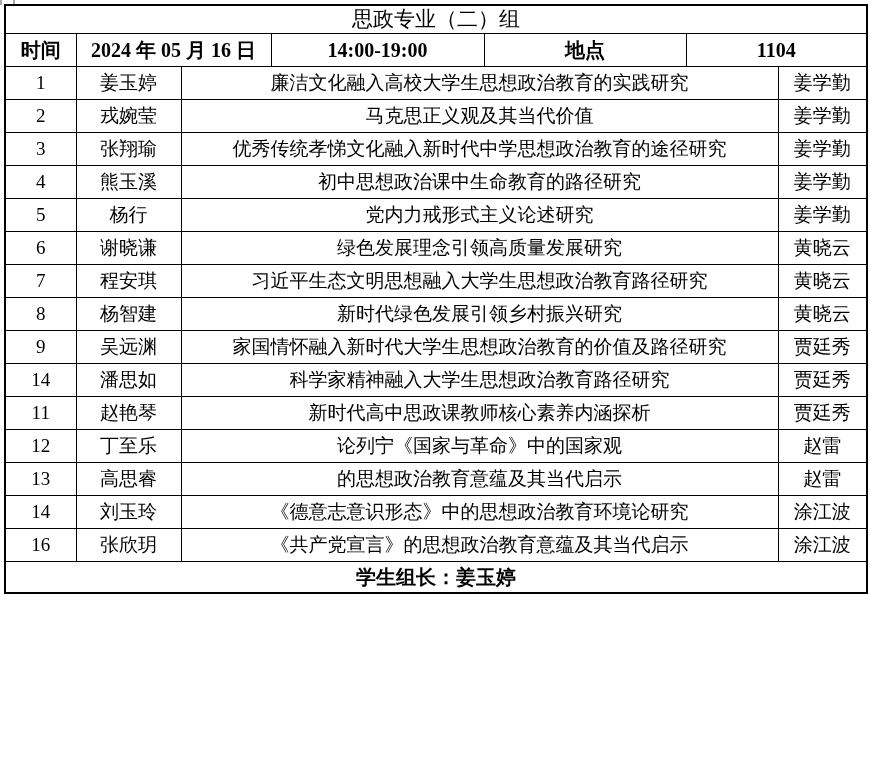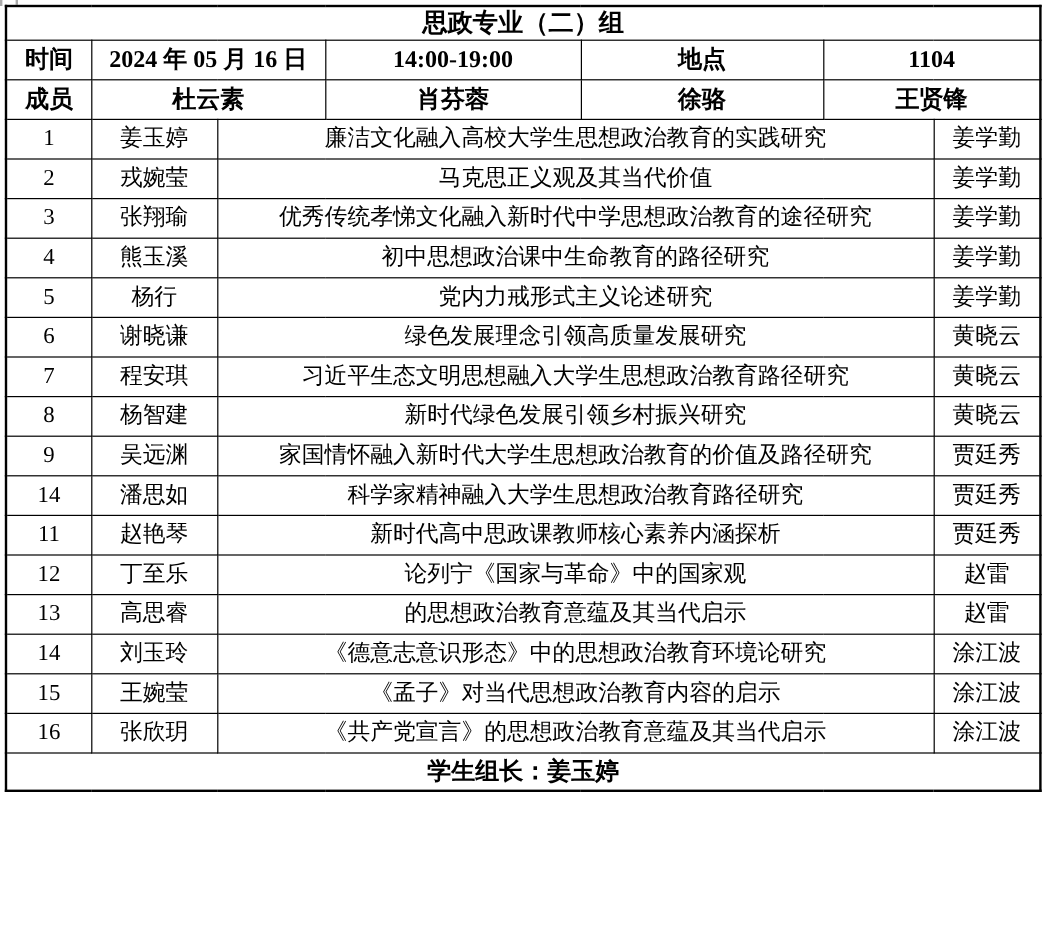--- a/index.html
+++ b/index.html
@@ -38,21 +38,21 @@
     text-align: center;
     vertical-align: middle;
     padding: 0 2px;
     overflow: hidden;
     white-space: nowrap;
     font-size: 19px;
     line-height: 1.1;
   }
   tr.r-title td {
     height: 27px;
-    font-weight: bold;
+    font-weight: normal;
     font-size: 21px;
   }
   tr.r-info td,
   tr.r-leader td,
   tr.r-members td,
   tr.r-secretary td,
   tr.r-header td {
     height: 32px;
     font-weight: bold;
     font-size: 20px;
@@ -92,27 +92,20 @@
 
     <tr class="r-info">
       <td>时间</td>
       <td colspan="2">2024 年 05 月 16 日</td>
       <td>14:00-19:00</td>
       <td>地点</td>
       <td colspan="2">1104</td>
     </tr>
 
 
-    <tr class="r-members">
-      <td>成员</td>
-      <td colspan="2">杜云素</td>
-      <td>肖芬蓉</td>
-      <td>徐骆</td>
-      <td colspan="2">王贤锋</td>
-    </tr>
 
 
 
     <tr class="r-student">
       <td>1</td>
       <td>姜玉婷</td>
       <td colspan="4">廉洁文化融入高校大学生思想政治教育的实践研究</td>
       <td>姜学勤</td>
     </tr>
     <tr class="r-student">
@@ -187,26 +180,20 @@
       <td colspan="4">的思想政治教育意蕴及其当代启示</td>
       <td>赵雷</td>
     </tr>
     <tr class="r-student">
       <td>14</td>
       <td>刘玉玲</td>
       <td colspan="4">《德意志意识形态》中的思想政治教育环境论研究</td>
       <td>涂江波</td>
     </tr>
     <tr class="r-student">
-      <td>15</td>
-      <td>王婉莹</td>
-      <td colspan="4">《孟子》对当代思想政治教育内容的启示</td>
-      <td>涂江波</td>
-    </tr>
-    <tr class="r-student">
       <td>16</td>
       <td>张欣玥</td>
       <td colspan="4">《共产党宣言》的思想政治教育意蕴及其当代启示</td>
       <td>涂江波</td>
     </tr>
 
     <tr class="r-footer">
       <td colspan="7">学生组长：姜玉婷</td>
     </tr>
   </tbody>

